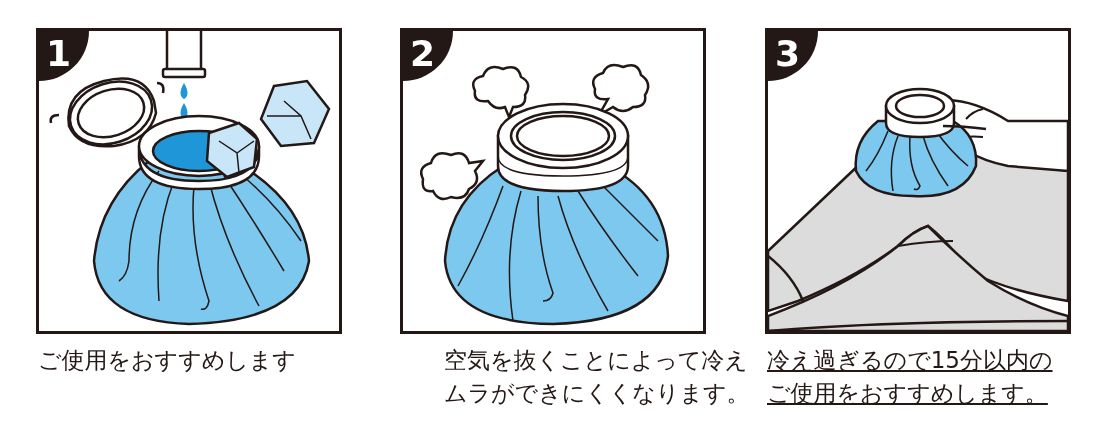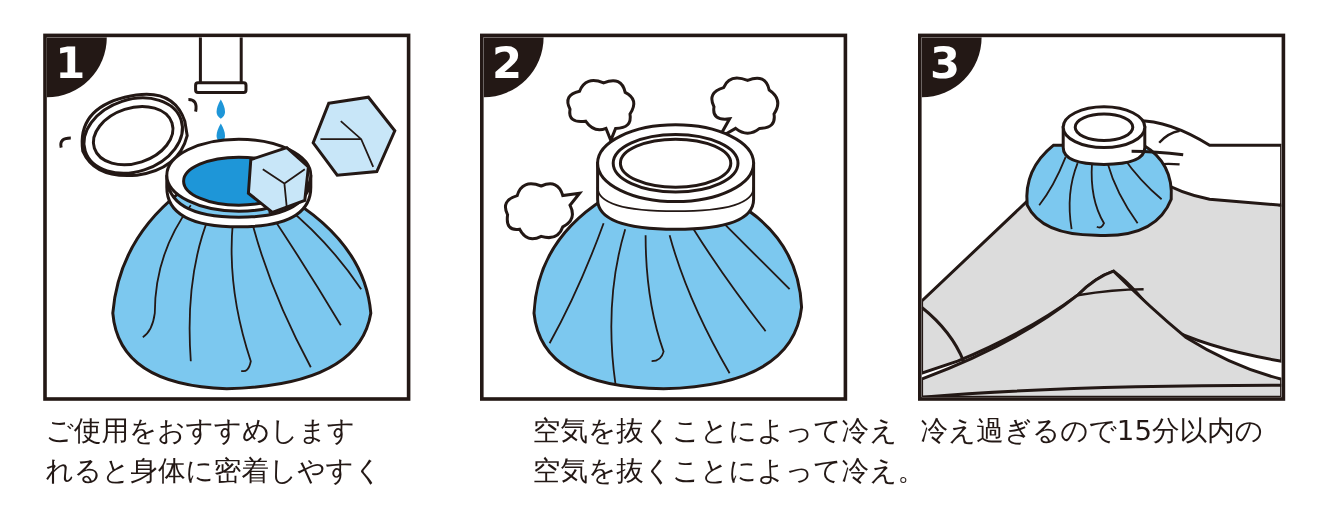--- a/index.html
+++ b/index.html
@@ -65,21 +65,21 @@
       <g stroke="#231815" stroke-width="2.5" fill="#c8e6f8">
         <path d="M235 55 L268 50 L290 78 L275 112 L242 115 L222 88 Z"></path>
         <path d="M245 70 L262 85 L272 108 M262 85 L228 85" fill="none" stroke-width="1.5"></path>
         <path d="M170 102 L200 92 L218 108 L215 136 L188 146 L168 130 Z"></path>
         <path d="M180 110 L198 122 L200 142 M198 122 L215 110" fill="none" stroke-width="1.5"></path>
       </g>
     </svg>
   </div>
   <p class="caption" style="left:38px;">
     <span>ご使用をおすすめします</span><br>
-    <span>れると身体に密着しやすく</span><br>
+    <br>
   </p>
 </div>
 
 <div class="step" style="left:0;">
   <div class="panel" style="left:400px;">
     <div class="badge">
       <span>2</span>
     </div>
     <svg viewBox="0 0 300 300">
 
@@ -103,21 +103,21 @@
         <path d="M95 105 L95 135 Q95 160 160 160 Q225 160 225 135 L225 105 Z"></path>
         <ellipse cx="160" cy="105" rx="65" ry="32"></ellipse>
         <ellipse cx="160" cy="105" rx="52" ry="24"></ellipse>
         <ellipse cx="160" cy="105" rx="46" ry="20"></ellipse>
         <path d="M95 125 Q95 145 160 145 Q225 145 225 125" fill="none" stroke-width="1.5"></path>
       </g>
     </svg>
   </div>
   <p class="caption" style="left:402px;margin-left:42px;">
     <span>空気を抜くことによって冷え</span><br>
-    <span>空気を抜くことによって冷え。</span>
+    <span>ムラができにくくなります。</span>
   </p>
 </div>
 
 <div class="step" style="left:0;">
   <div class="panel" style="left:765px;">
     <div class="badge">
       <span>3</span>
     </div>
     <svg viewBox="0 0 300 300">
 
@@ -146,16 +146,17 @@
 
       <g stroke="#231815" stroke-width="2.5" fill="#fff">
         <path d="M118 75 L118 92 Q118 106 152 106 Q186 106 186 92 L186 75 Z"></path>
         <ellipse cx="152" cy="75" rx="34" ry="17"></ellipse>
         <ellipse cx="152" cy="75" rx="24" ry="11"></ellipse>
       </g>
 
       <path d="M175 95 Q195 95 218 98" stroke="#231815" stroke-width="2.5" fill="none"></path>
     </svg>
   </div>
-  <p class="caption" style="left:767px;">
+  <p class="caption" style="left:767px;text-decoration:underline;">
     <span>冷え過ぎるので15分以内の</span><br>
+    <span>ご使用をおすすめします。</span>
   </p>
 </div>
 
 </body></html>

